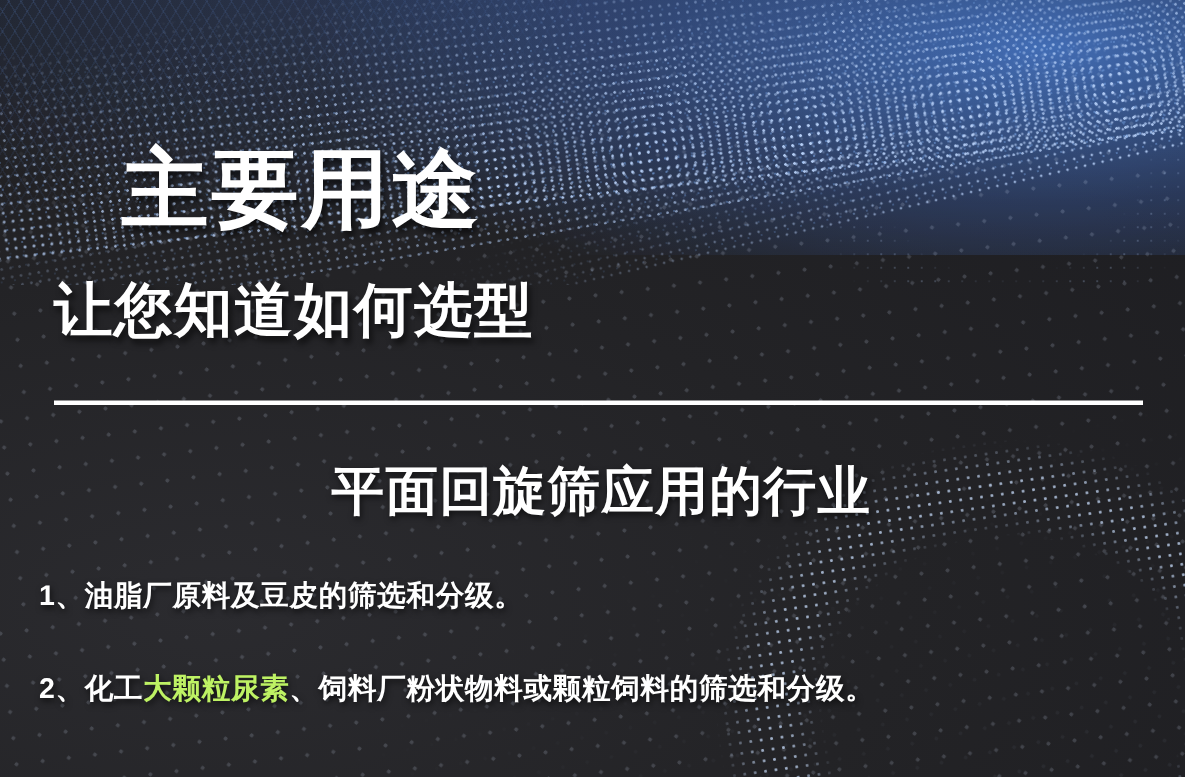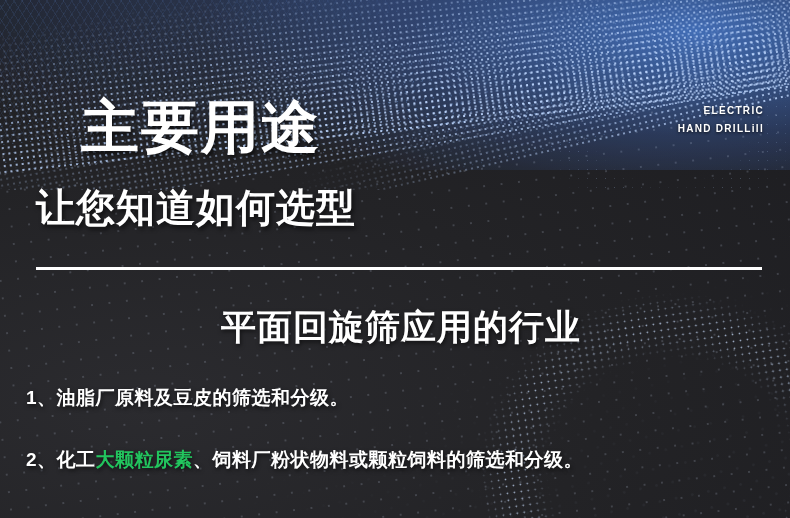--- a/index.html
+++ b/index.html
@@ -158,21 +158,21 @@
 
   .bullets { position:absolute; left:26px; top:378px; right:18px; }
   .bullet {
     color:#ffffff;
     font-size:19px; font-weight:bold; line-height:40px;
     letter-spacing:.5px;
     text-shadow:1px 2px 4px rgba(0,0,0,.65);
     margin-bottom:22px;
   }
   .bullet:last-child { margin-bottom:0; }
-  .hl { color:#22c55e; }
+  .hl { color:#bef264; }
 </style>
 </head>
 <body>
 
 <div id="poster">
 
   <div class="bg-layer bg-base"></div>
   <div class="bg-layer bg-dots"></div>
   <div class="bg-layer bg-dots-2"></div>
 
@@ -182,24 +182,20 @@
     <div class="wave wave-b"></div>
     <div class="wave wave-c"></div>
     <div class="bg-mesh-left"></div>
     <div class="bg-stream-2"></div>
   </div>
 
   <div class="bg-stream"></div>
 
   <div class="content">
 
-    <div class="watermark">
-      <div>ELECTRIC</div>
-      <div>HAND DRILLill</div>
-    </div>
 
     <div class="title">主要用途</div>
 
     <div class="subtitle">让您知道如何选型</div>
 
     <div class="divider"></div>
 
     <div class="section-heading">平面回旋筛应用的行业</div>
 
     <div class="bullets">

